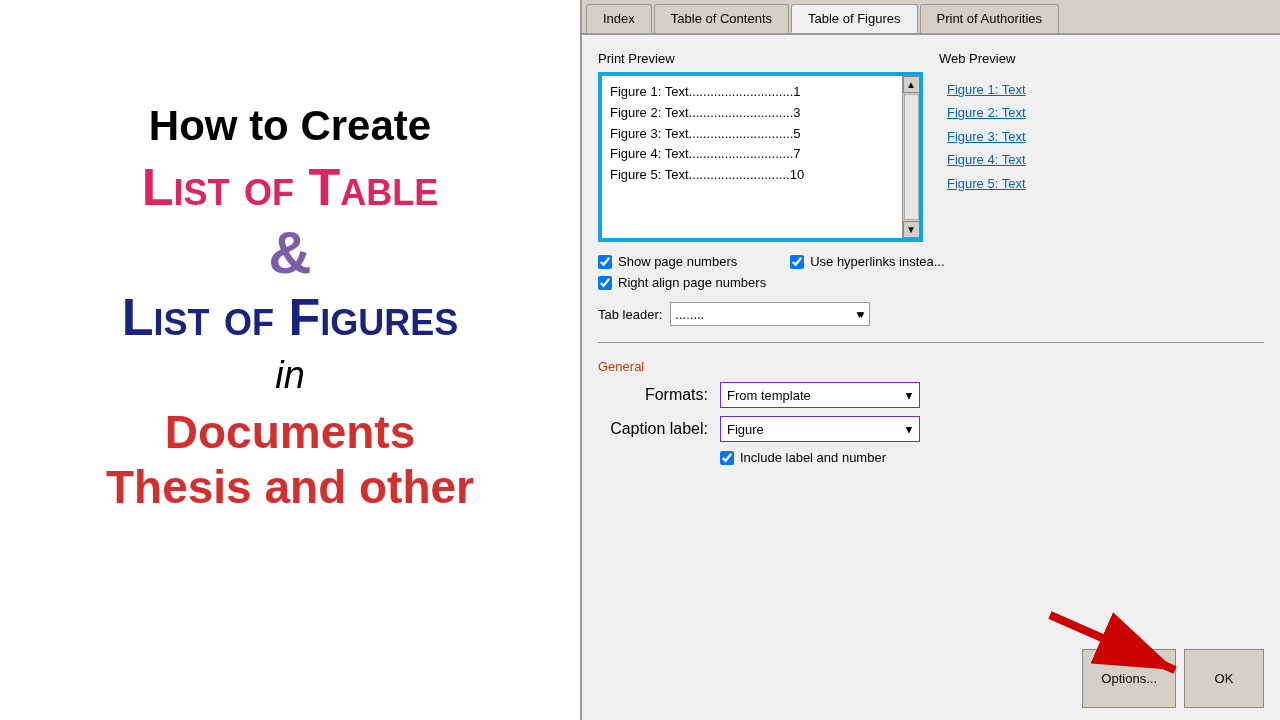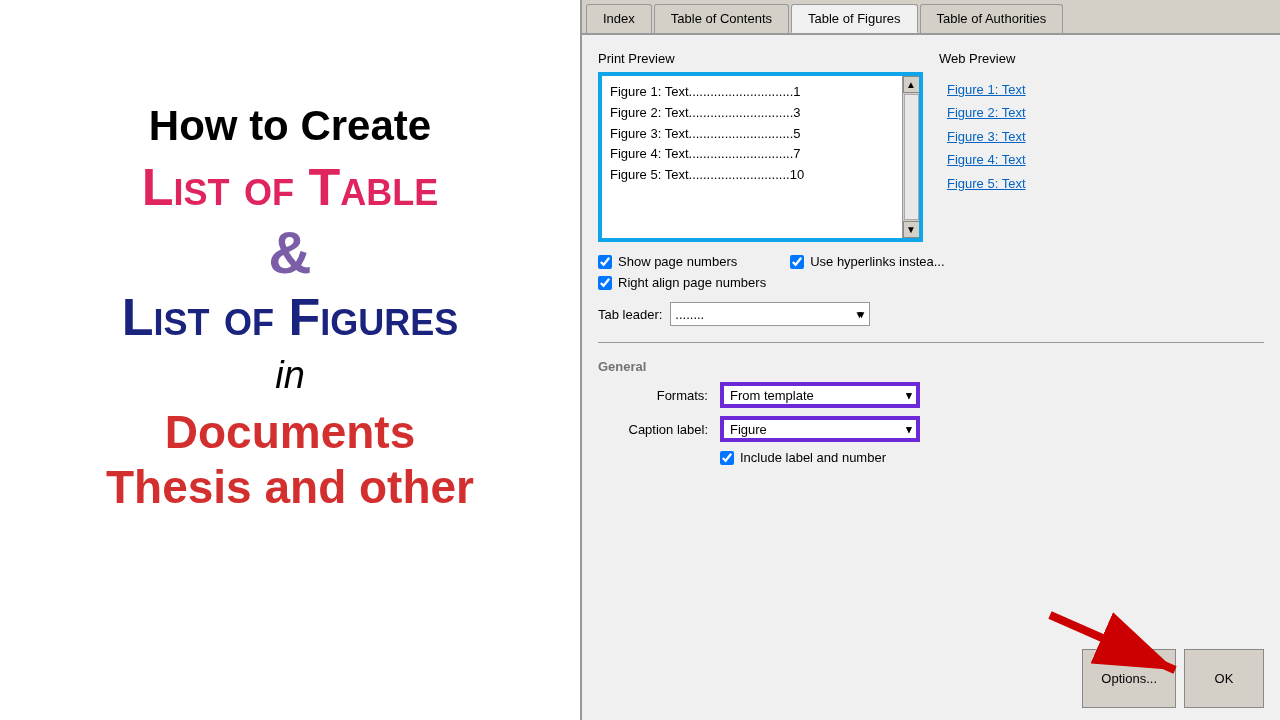--- a/index.html
+++ b/index.html
@@ -235,52 +235,52 @@
     
     .divider {
       border: none;
       border-top: 1px solid #999;
       margin: 4px 0;
     }
 
     
     .general-label {
       font-size: 13px;
-      font-weight: bold;
-      color: #737373;
+      font-weight: normal;
+      color: #c2410c;
       margin-bottom: 8px;
     }
     .field-row {
       display: flex;
       align-items: center;
       gap: 12px;
       margin-bottom: 8px;
     }
     .field-label {
-      font-size: 13px;
+      font-size: 16px;
       width: 110px;
       text-align: right;
     }
     .field-select-wrapper {
       position: relative;
       display: inline-block;
     }
     .field-select-wrapper::after {
       content: '▼';
       position: absolute;
       right: 6px;
       top: 50%;
       transform: translateY(-50%);
       font-size: 10px;
       pointer-events: none;
     }
     .field-select {
       width: 200px;
       height: 26px;
-      border: 4px solid #6d28d9;
+      border: 1px solid #6d28d9;
       background: #fff;
       font-size: 13px;
       padding: 0 24px 0 6px;
       appearance: none;
       -webkit-appearance: none;
     }
 
     
     .dialog-footer {
       display: flex;
@@ -319,21 +319,21 @@
   <div class="thesis-text">Documents</div>
   <div class="thesis-text">Thesis and other</div>
 </div>
 
 <div class="right-panel">
 
   <div class="tabs">
     <div class="tab">Index</div>
     <div class="tab">Table of Contents</div>
     <div class="tab active">Table of Figures</div>
-    <div class="tab">Table of Authorities</div>
+    <div class="tab">Print of Authorities</div>
   </div>
 
   <div class="dialog-content">
 
     <div class="preview-row">
 
       <div class="preview-section">
         <div class="preview-label">Print Preview</div>
         <div class="print-preview-box">
           <div class="preview-entry">Figure 1: Text.............................1</div>

